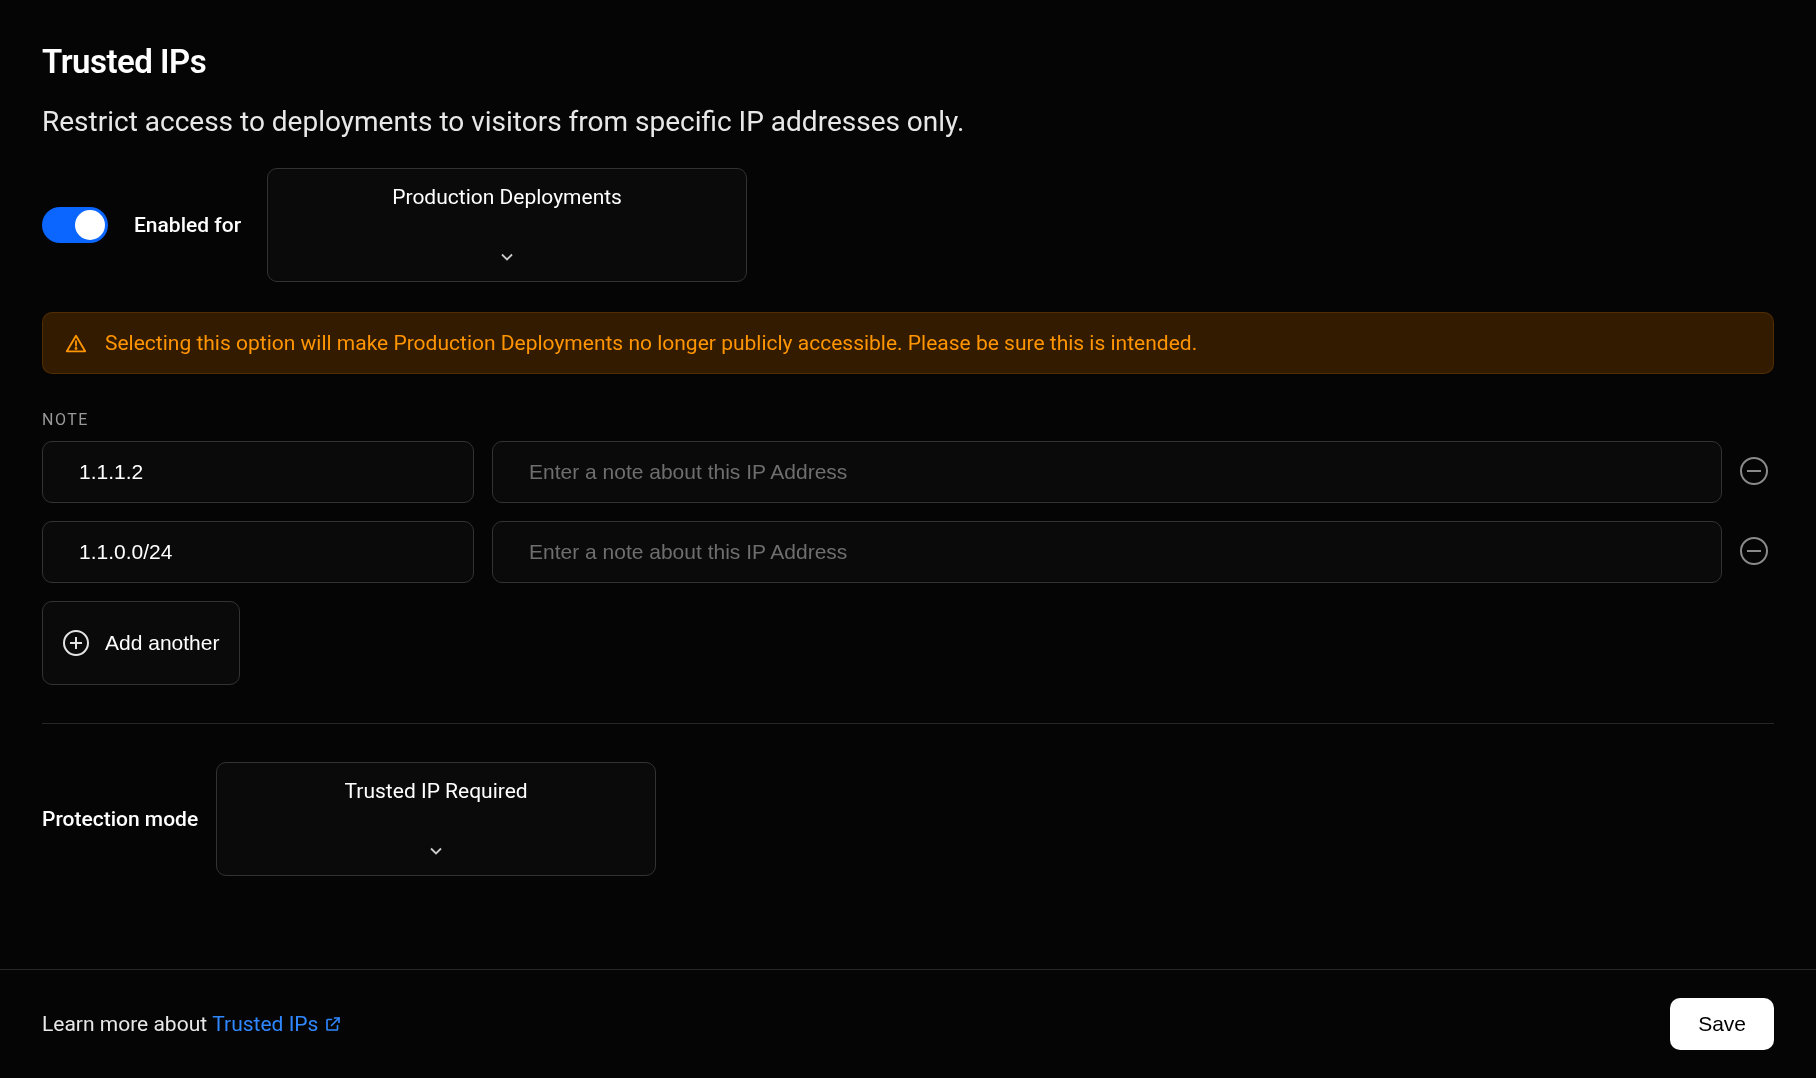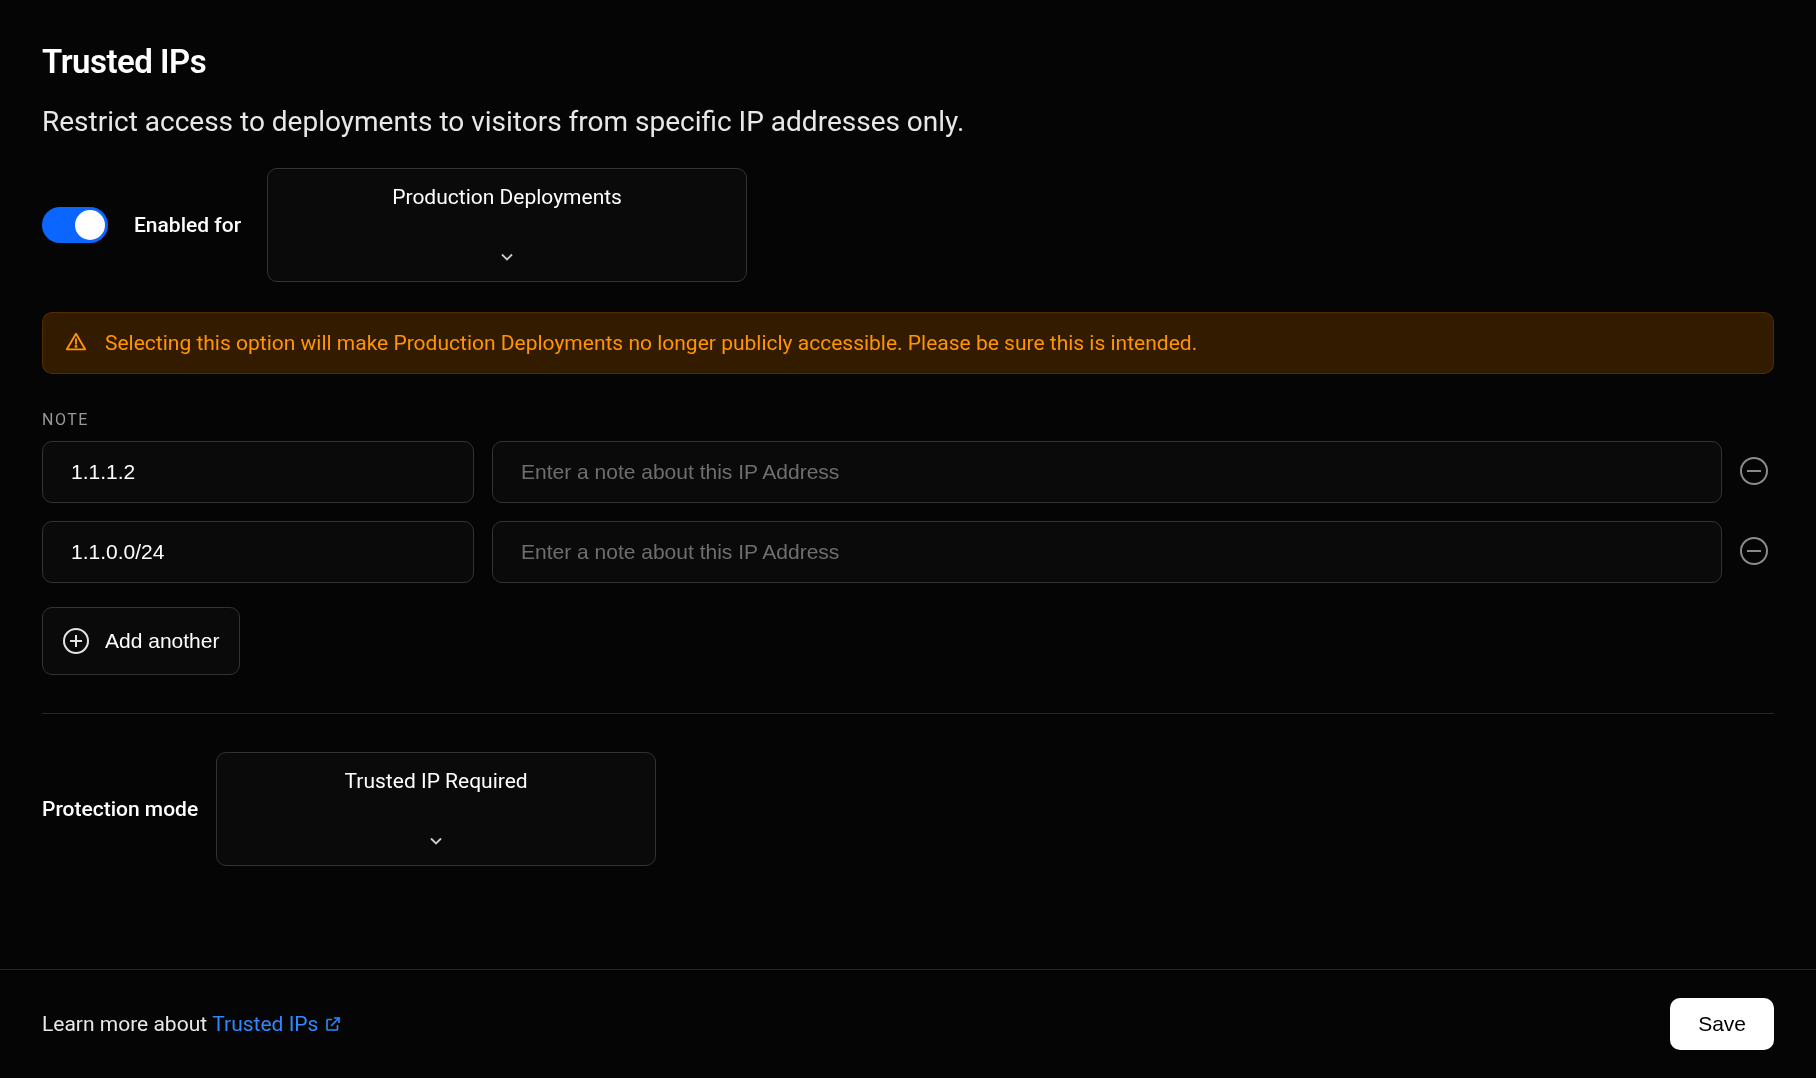--- a/index.html
+++ b/index.html
@@ -76,21 +76,21 @@
     height: 16px;
     flex-shrink: 0;
   }
   .chevron-down svg { display: block; stroke: #ccc; }
   .alert {
     background: #331b00;
     border: 1px solid rgba(255,153,0,0.15);
     border-radius: 10px;
     padding: 18px 22px;
     display: flex;
-    align-items: flex-start;
+    align-items: flex-end;
     gap: 18px;
     color: #ff9500;
     font-size: 21px;
     margin-bottom: 36px;
   }
   .alert-icon { flex-shrink: 0; display: flex; }
   .labels-row {
     display: flex;
     gap: 18px;
     margin-bottom: 12px;
@@ -125,21 +125,21 @@
   .ip-row {
     display: flex;
     gap: 18px;
     align-items: center;
     margin-bottom: 18px;
   }
   .input {
     background: #0a0a0a;
     border: 1px solid #333;
     border-radius: 10px;
-    padding: 18px 28px;
+    padding: 18px 36px;
     font-size: 21px;
     color: #fff;
     width: 100%;
     outline: none;
   }
   .input::placeholder { color: #6e6e6e; }
   .remove-btn {
     width: 28px;
     height: 28px;
     border: 2px solid #8a8a8a;
@@ -159,25 +159,24 @@
     margin-top: -1px;
     background: #8a8a8a;
   }
   .add-btn {
     display: inline-flex;
     align-items: center;
     gap: 16px;
     background: #0a0a0a;
     border: 1px solid #333;
     border-radius: 10px;
-    padding: 20px 20px;
+    padding: 28px 20px;
     font-size: 21px;
     color: #fff;
     cursor: pointer;
-    margin-top: 6px;
   }
   .plus-circle {
     width: 26px;
     height: 26px;
     border: 2px solid #e4e4e4;
     border-radius: 50%;
     position: relative;
     flex-shrink: 0;
   }
   .plus-circle::before, .plus-circle::after {

